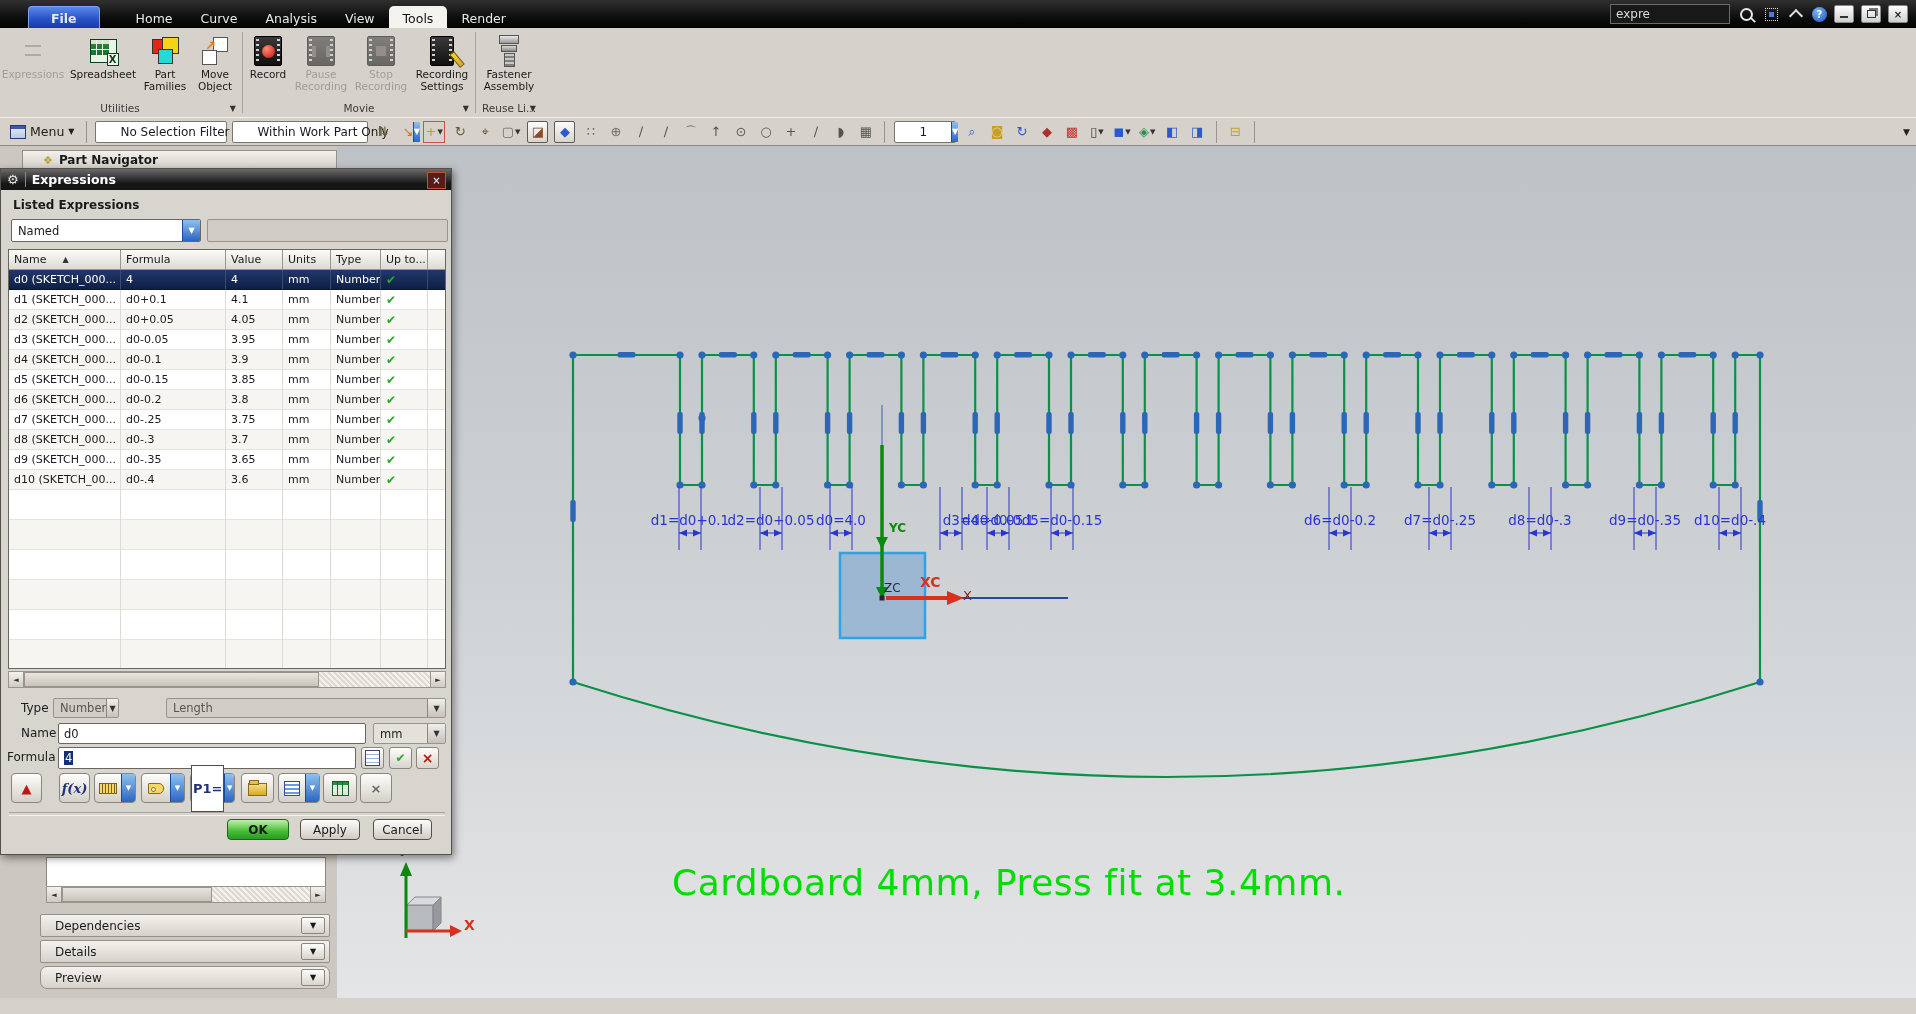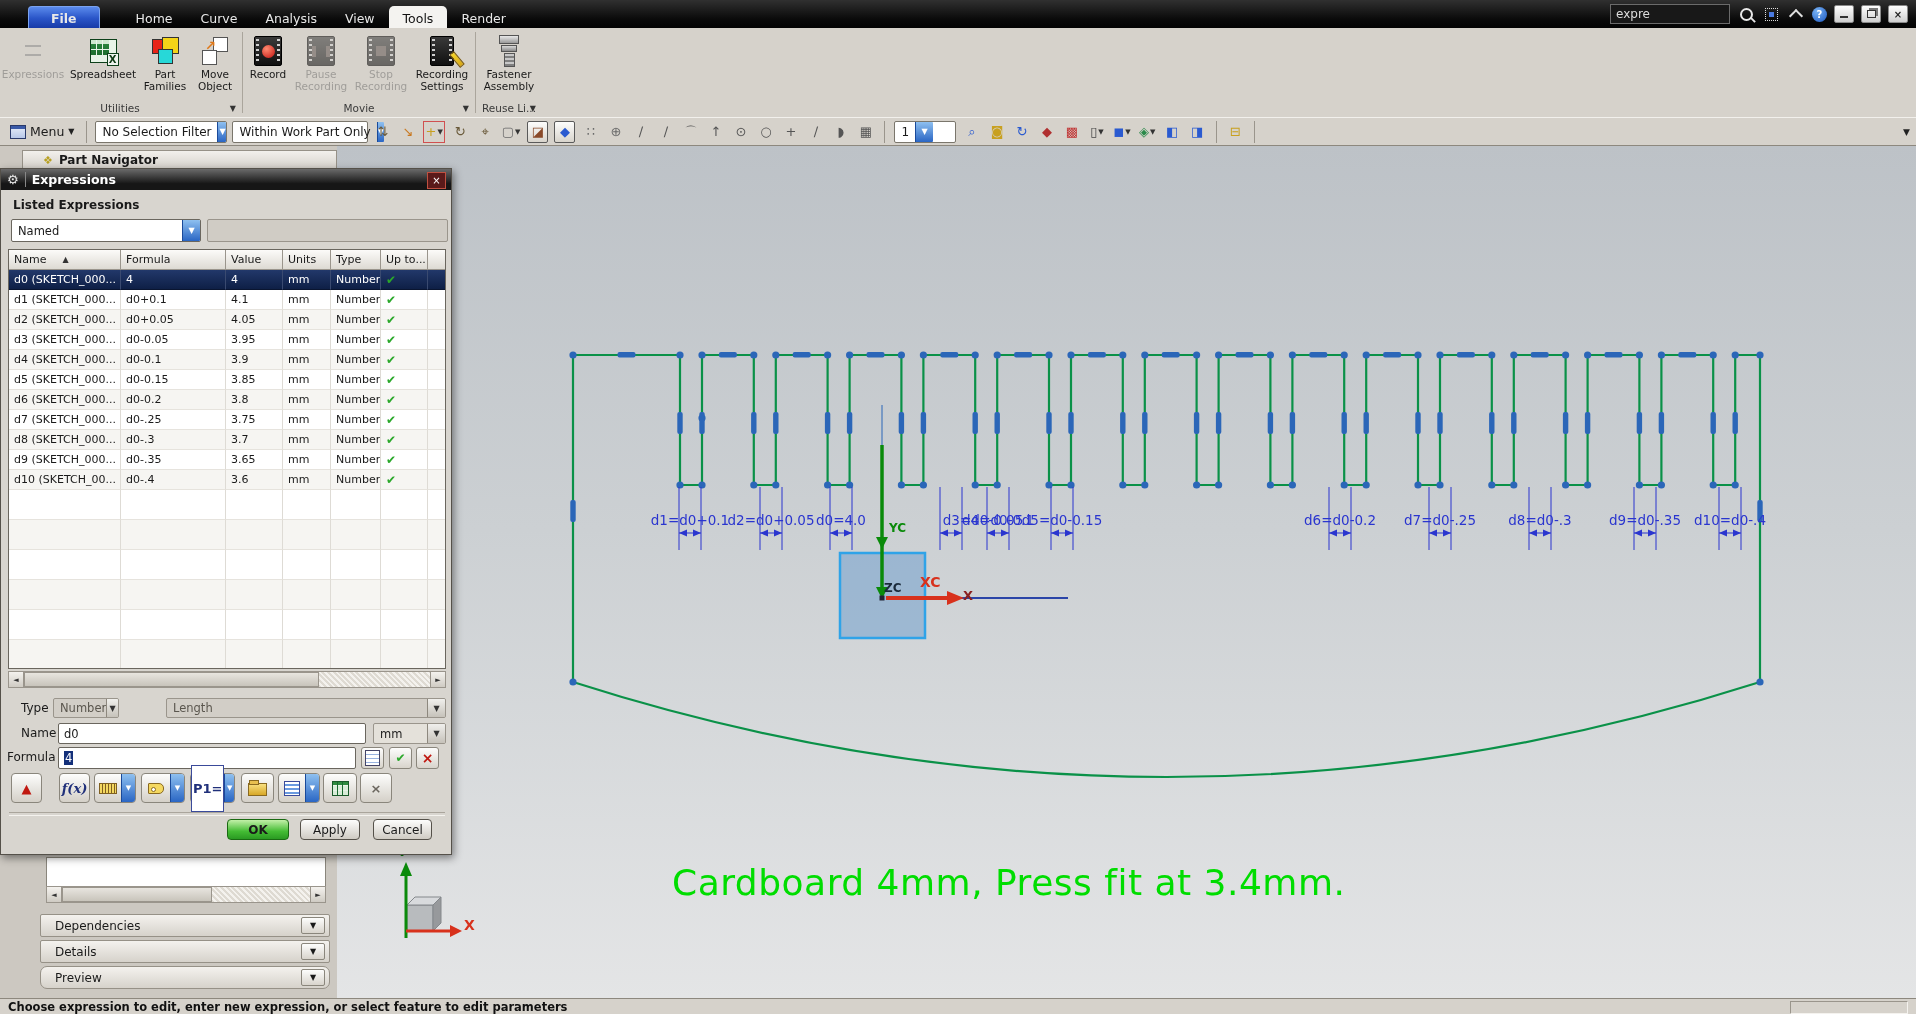--- a/index.html
+++ b/index.html
@@ -76,36 +76,36 @@
         background:repeating-linear-gradient(180deg,#c8c8c8 0 2px,#808080 2px 4px);}
   
   #toolbar{position:absolute;left:0;top:117px;width:1916px;height:29px;background:#d6d2cb;
            border-top:1px solid #f2f0ec;border-bottom:1px solid #8d887e;display:flex;align-items:center;gap:5px;padding-left:6px;box-sizing:border-box;}
   #menu-button{display:flex;align-items:center;gap:4px;padding:2px 4px;}
   .menu-ico{width:14px;height:12px;border:1px solid #2a3a6a;background:linear-gradient(#e8eef8,#b8c8e8);position:relative;}
   .menu-ico::before{content:"";position:absolute;left:0;top:0;right:0;height:3px;background:#3a5aa8;}
   #menu-button .lbl{font-size:12.5px;} #menu-button .dd{font-size:8px;color:#222;}
   .tsep{width:1px;height:22px;background:#9a958c;margin:0 3px;}
   .tcombo{height:20px;background:#fff;border:1px solid #7a766c;border-radius:2px;display:flex;align-items:center;}
-  .tcombo .txt{padding:0 6px;font-size:12px;white-space:nowrap;}
+  .tcombo .txt{padding:0 24px;font-size:12px;white-space:nowrap;}
   .cbtn{width:17px;height:100%;background:linear-gradient(#8ec0f0,#2a66c4);border-left:1px solid #1a4a9a;
         display:flex;align-items:center;justify-content:center;color:#fff;font-size:8px;border-radius:0 1px 1px 0;}
   .cbtn.gray{background:linear-gradient(#f0efec,#c6c2ba);color:#333;border-left:1px solid #8d887e;}
   .ticon{min-width:17px;height:20px;display:flex;align-items:center;justify-content:center;font-size:13px;padding:0 1px;}
   .ticon.boxred{border:1px solid #d05050;}
   .ticon.boxsel{border:1px solid #5a5a5a;background:linear-gradient(#fdfdfc,#d8d4cc);border-radius:2px;}
   .ticon .dd{font-size:7px;color:#333;margin-left:1px;}
   #toolbar-overflow{position:absolute;right:6px;font-size:9px;color:#222;}
   
   #left-col{position:absolute;left:0;top:146px;width:337px;height:852px;background:#ccc8c1;}
   #viewport{position:absolute;left:337px;top:146px;width:1579px;height:852px;
             background:linear-gradient(180deg,#bdc2c7 0%,#ccd0d3 45%,#e4e5e6 100%);}
   #sketch-svg{position:absolute;left:0;top:0;width:1916px;height:1014px;pointer-events:none;z-index:2;}
   .dimlbl{position:absolute;transform:translateX(-50%);font-size:13.5px;color:#2a35cf;z-index:2;white-space:nowrap;}
-  .axlbl{position:absolute;z-index:2;font-size:12px;font-weight:bold;}
+  .axlbl{position:absolute;z-index:2;font-size:12px;}
   #viewport-note{position:absolute;left:672px;top:862px;font-size:36px;color:#00dd00;z-index:2;letter-spacing:.5px;}
   
   #pn-tab{position:absolute;left:22px;top:150px;width:315px;height:20px;z-index:3;
           background:linear-gradient(#f2f0ec,#d5d1ca);border:1px solid #969187;display:flex;align-items:center;gap:6px;padding-left:20px;box-sizing:border-box;}
   #pn-tab .pin{color:#b8a020;font-size:11px;}
   #pn-tab .ttl{font-weight:bold;font-size:12px;}
   #pn-bottom{position:absolute;left:33px;top:855px;width:304px;height:143px;z-index:3;background:#ccc8c1;}
   #pn-listbox{position:absolute;left:13px;top:2px;width:278px;height:28px;background:#fff;border:1px solid #8a867c;}
   #pn-hscroll{position:absolute;left:13px;top:31px;width:278px;height:15px;background:#e8e5df;border:1px solid #9a958c;display:flex;}
   .sb-btn{width:15px;height:100%;background:linear-gradient(#f4f2ee,#cfcbc3);border-right:1px solid #9a958c;
@@ -1017,17 +1017,13 @@
     <div class="ibtn" style="left:359px;width:32px;">
         <span class="ig xgray">×</span>
       </div>
 
     <div id="dlg-sep"></div>
     <div class="dbtn" id="btn-ok">OK</div>
     <div class="dbtn" id="btn-apply">Apply</div>
     <div class="dbtn" id="btn-cancel">Cancel</div>
   </div>
 
-  <div id="statusbar">
-    <span class="msg">Choose expression to edit, enter new expression, or select feature to edit parameters</span>
-    <span id="status-right"></span>
-  </div>
 </div>
 
 </body></html>

